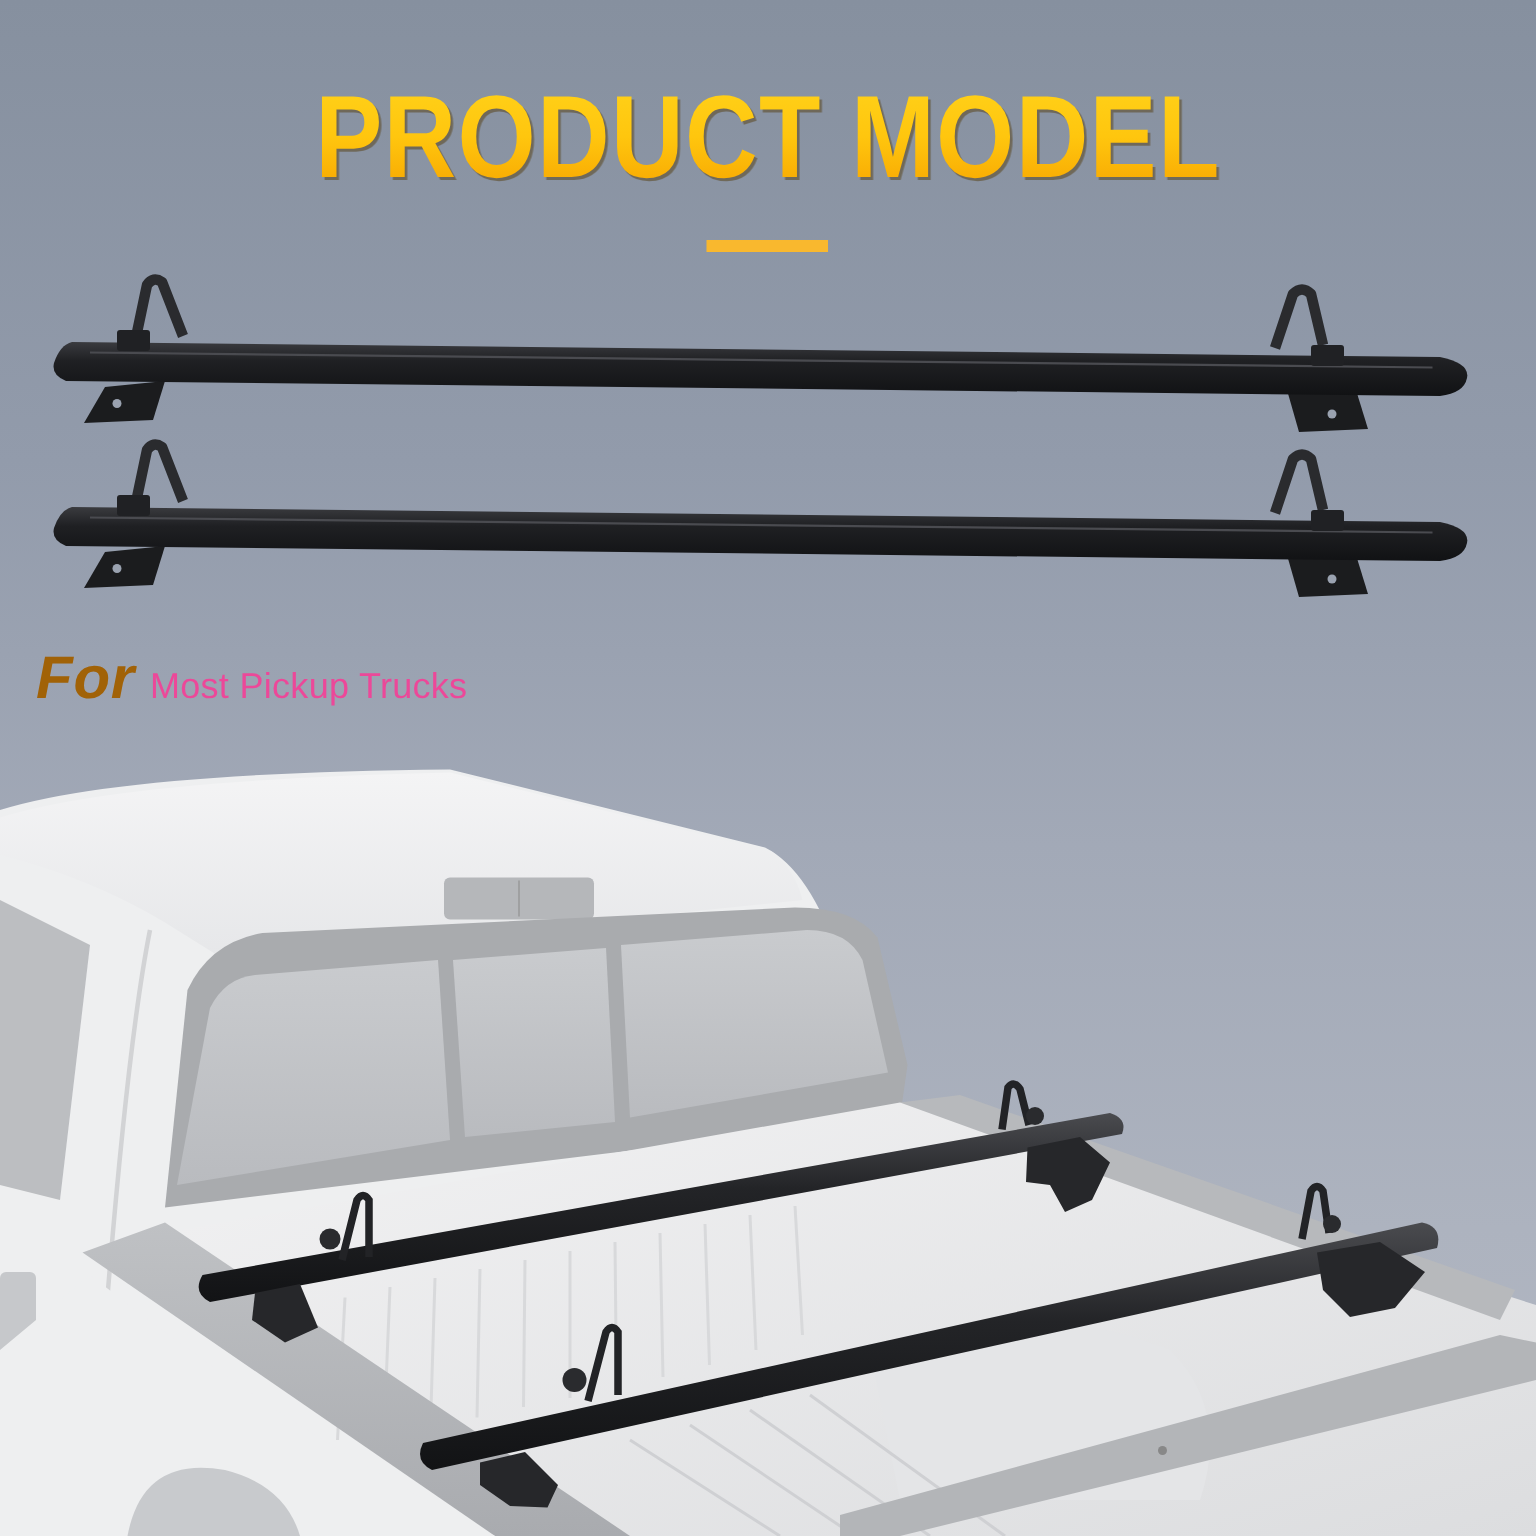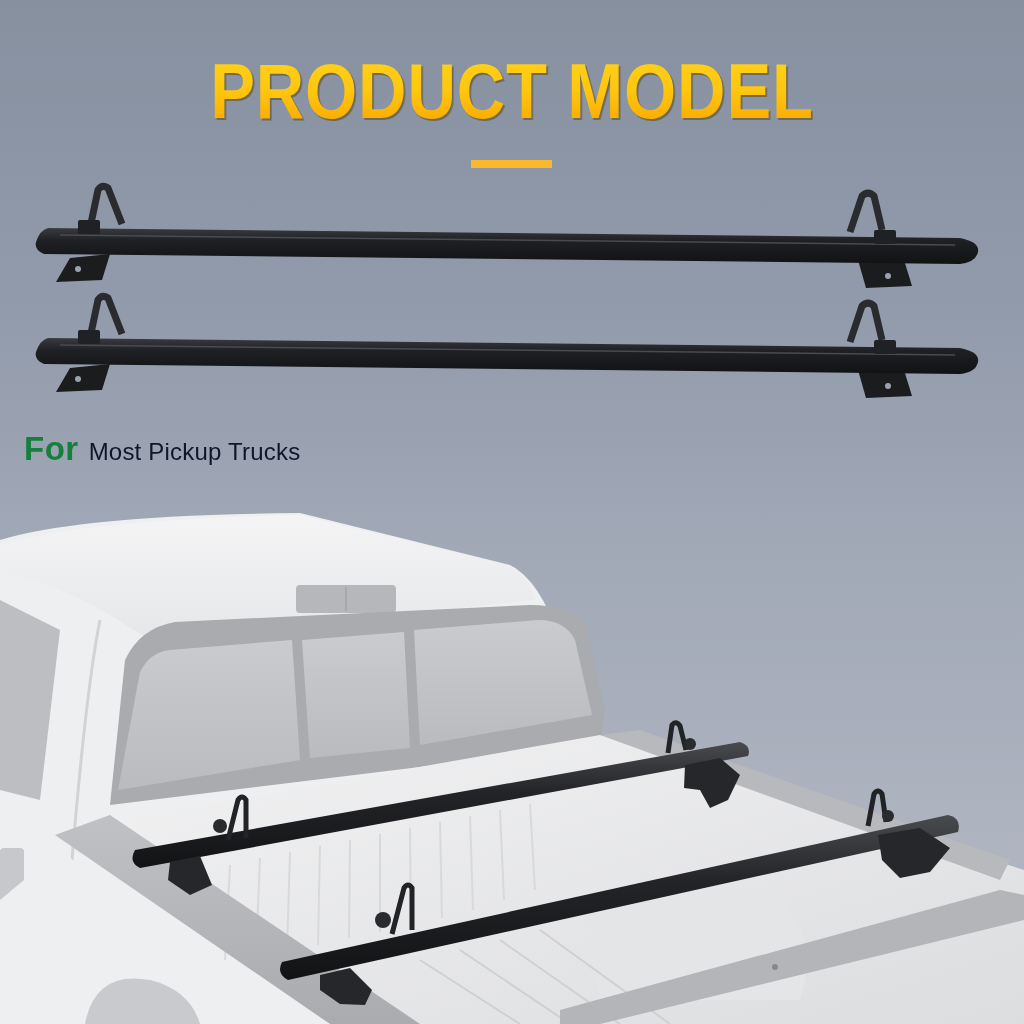--- a/index.html
+++ b/index.html
@@ -19,24 +19,24 @@
     filter: drop-shadow(2px 2px 0 rgba(90,70,30,0.55));
   }
   .title-underline {
     position: absolute; left: 471px; top: 160px; width: 81px; height: 8px;
     background: #f9b82e;
   }
   .subtitle {
     position: absolute; left: 24px; top: 430px; display: flex; align-items: baseline; gap: 10px;
   }
   .subtitle .for {
-    font-weight: 700; font-size: 33px; color: #15803d; letter-spacing: 0.5px;
+    font-weight: 700; font-size: 40px; color: #a16207; letter-spacing: 0.5px; font-style: italic;
   }
   .subtitle .rest {
-    font-size: 24px; color: #0f172a; letter-spacing: 0.2px;
+    font-size: 24px; color: #ec4899; letter-spacing: 0.2px;
   }
   .product-bars { position: absolute; left: 0; top: 180px; width: 1024px; height: 230px; }
   .truck-scene { position: absolute; left: 0; top: 505px; width: 1024px; height: 519px; }
 </style>
 </head>
 <body>
 
 <div class="title">PRODUCT MODEL</div>
 <div class="title-underline"></div>
 

